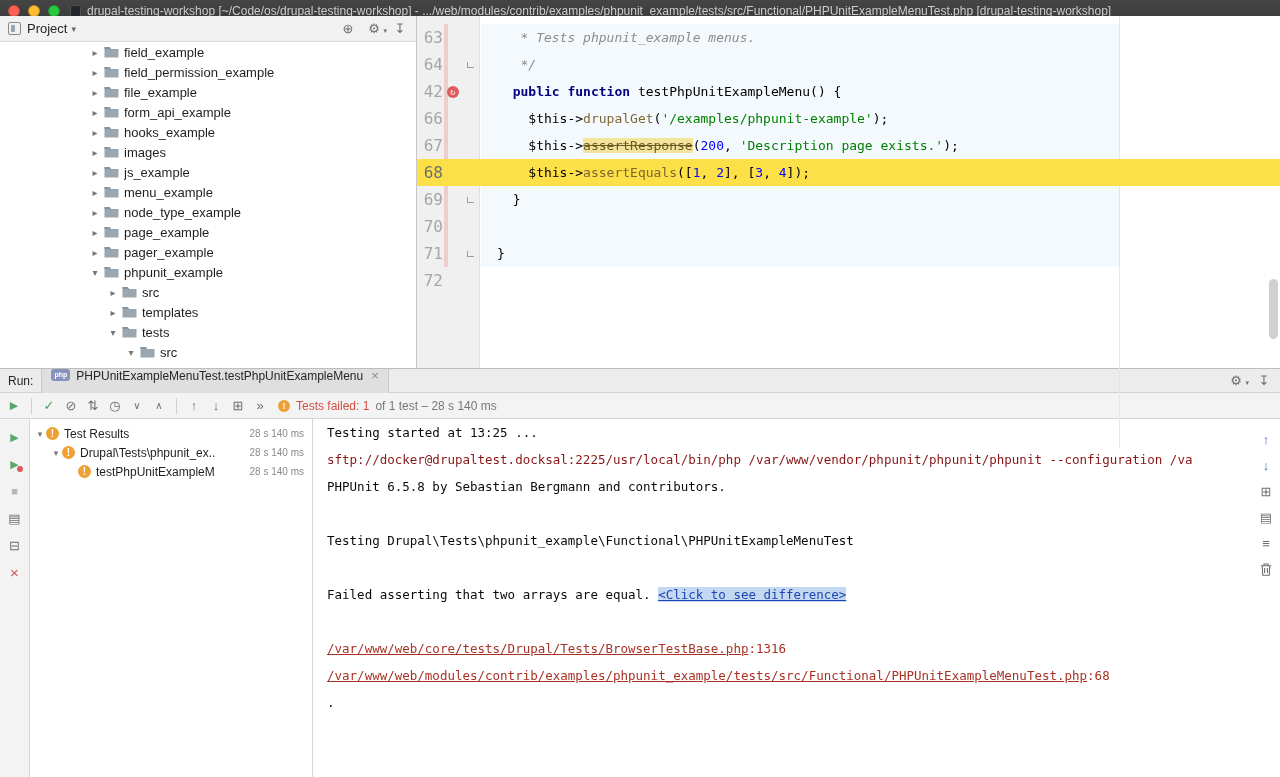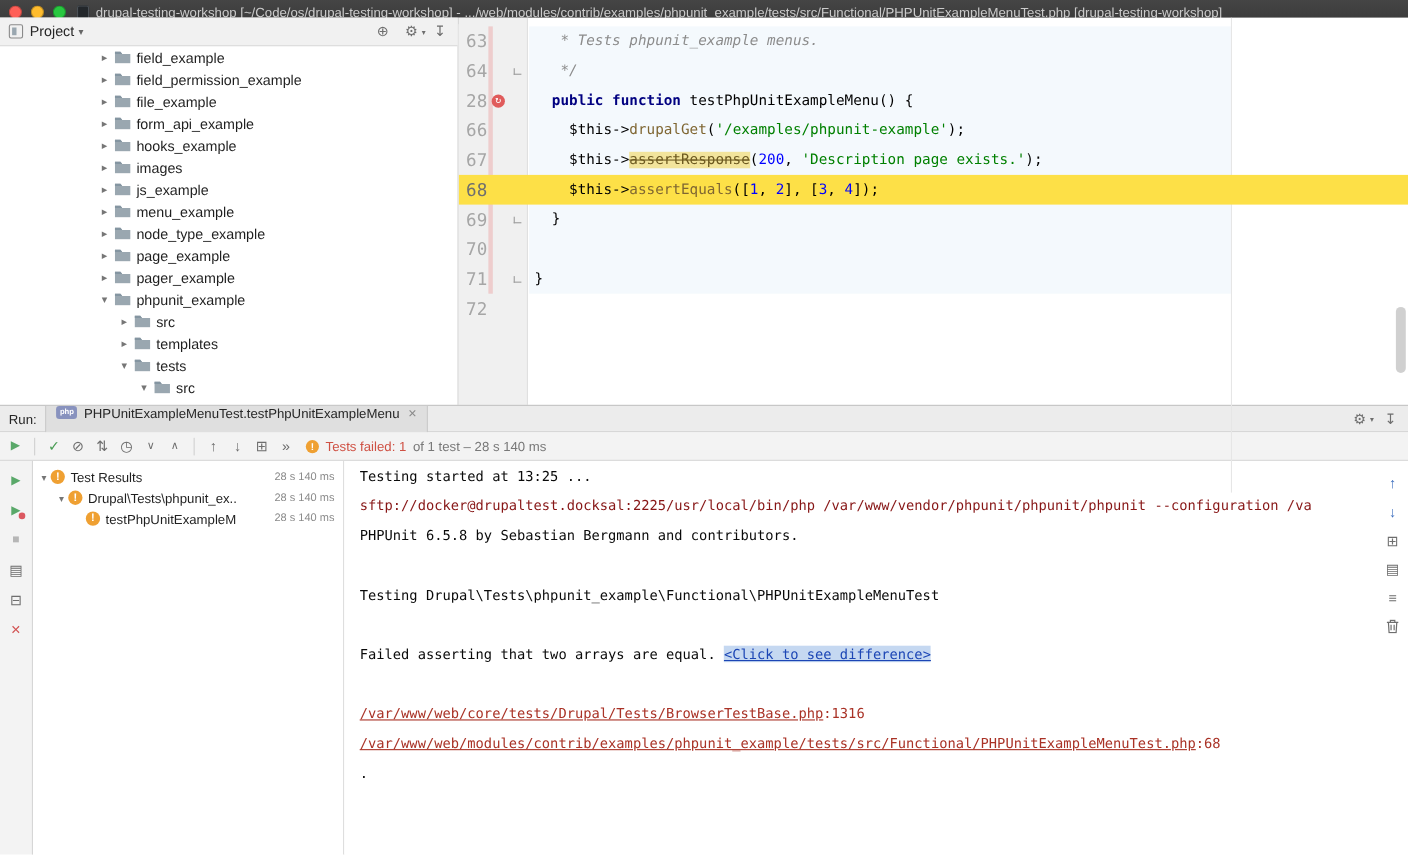--- a/index.html
+++ b/index.html
@@ -40,21 +40,21 @@
   .ed-lines{position:absolute;left:0;top:8px;right:0;z-index:2}
   .ed-row{display:flex;height:27px;align-items:center;font-family:"DejaVu Sans Mono",monospace;font-size:13px}
   .ed-row.caret-row{background:#fde047}
   .gutter-cell{width:63px;flex:none;display:flex;align-items:center;height:100%}
   .lnum{width:26px;text-align:right;color:#a6a6a6;font-size:16px}
   .caret-row .lnum{color:#6f6f6f}
   .gslot{width:20px;display:flex;justify-content:center;align-items:center}
   .fslot{width:15px;display:flex;align-items:center}
   .gutter-run-icon{width:12px;height:12px;border-radius:50%;background:#e05b5b;color:#fff;font-size:9px;line-height:12px;text-align:center;display:inline-block;cursor:pointer}
   .fold-corner{width:7px;height:6px;border-left:1px solid #9d9d9d;border-bottom:1px solid #9d9d9d;display:inline-block;margin-left:4px}
-  .code-cell{white-space:pre;padding-left:6px;color:#000}
+  .code-cell{white-space:pre;padding-left:17px;color:#000}
   .tok-plain{color:#000}
   .tok-cmt{color:#8c8c8c;font-style:italic}
   .tok-kw{color:#000080;font-weight:bold}
   .tok-str{color:#008000;font-weight:normal}
   .tok-number{color:#0000ff}
   .tok-method{color:#7f6632}
   .tok-deprecated{color:#6d5a20;text-decoration:line-through;background:#f2e49c}
   .ed-scroll{position:absolute;right:2px;top:263px;width:9px;height:60px;border-radius:5px;background:rgba(120,120,120,.35);z-index:5}
 
   
@@ -308,21 +308,21 @@
               <span class="lnum">64</span>
               <span class="gslot"></span>
               <span class="fslot">
                 <span class="fold-corner"></span>
               </span>
             </span>
             <span class="code-cell"><span class="tok-cmt">   */</span></span>
           </div>
           <div class="ed-row">
             <span class="gutter-cell">
-              <span class="lnum">28</span>
+              <span class="lnum">42</span>
               <span class="gslot">
                 <span class="gutter-run-icon">↻</span>
               </span>
               <span class="fslot"></span>
             </span>
             <span class="code-cell"><span class="tok-plain">  </span><span class="tok-kw">public function</span><span class="tok-plain"> testPhpUnitExampleMenu() {</span></span>
           </div>
           <div class="ed-row">
             <span class="gutter-cell">
               <span class="lnum">66</span>

